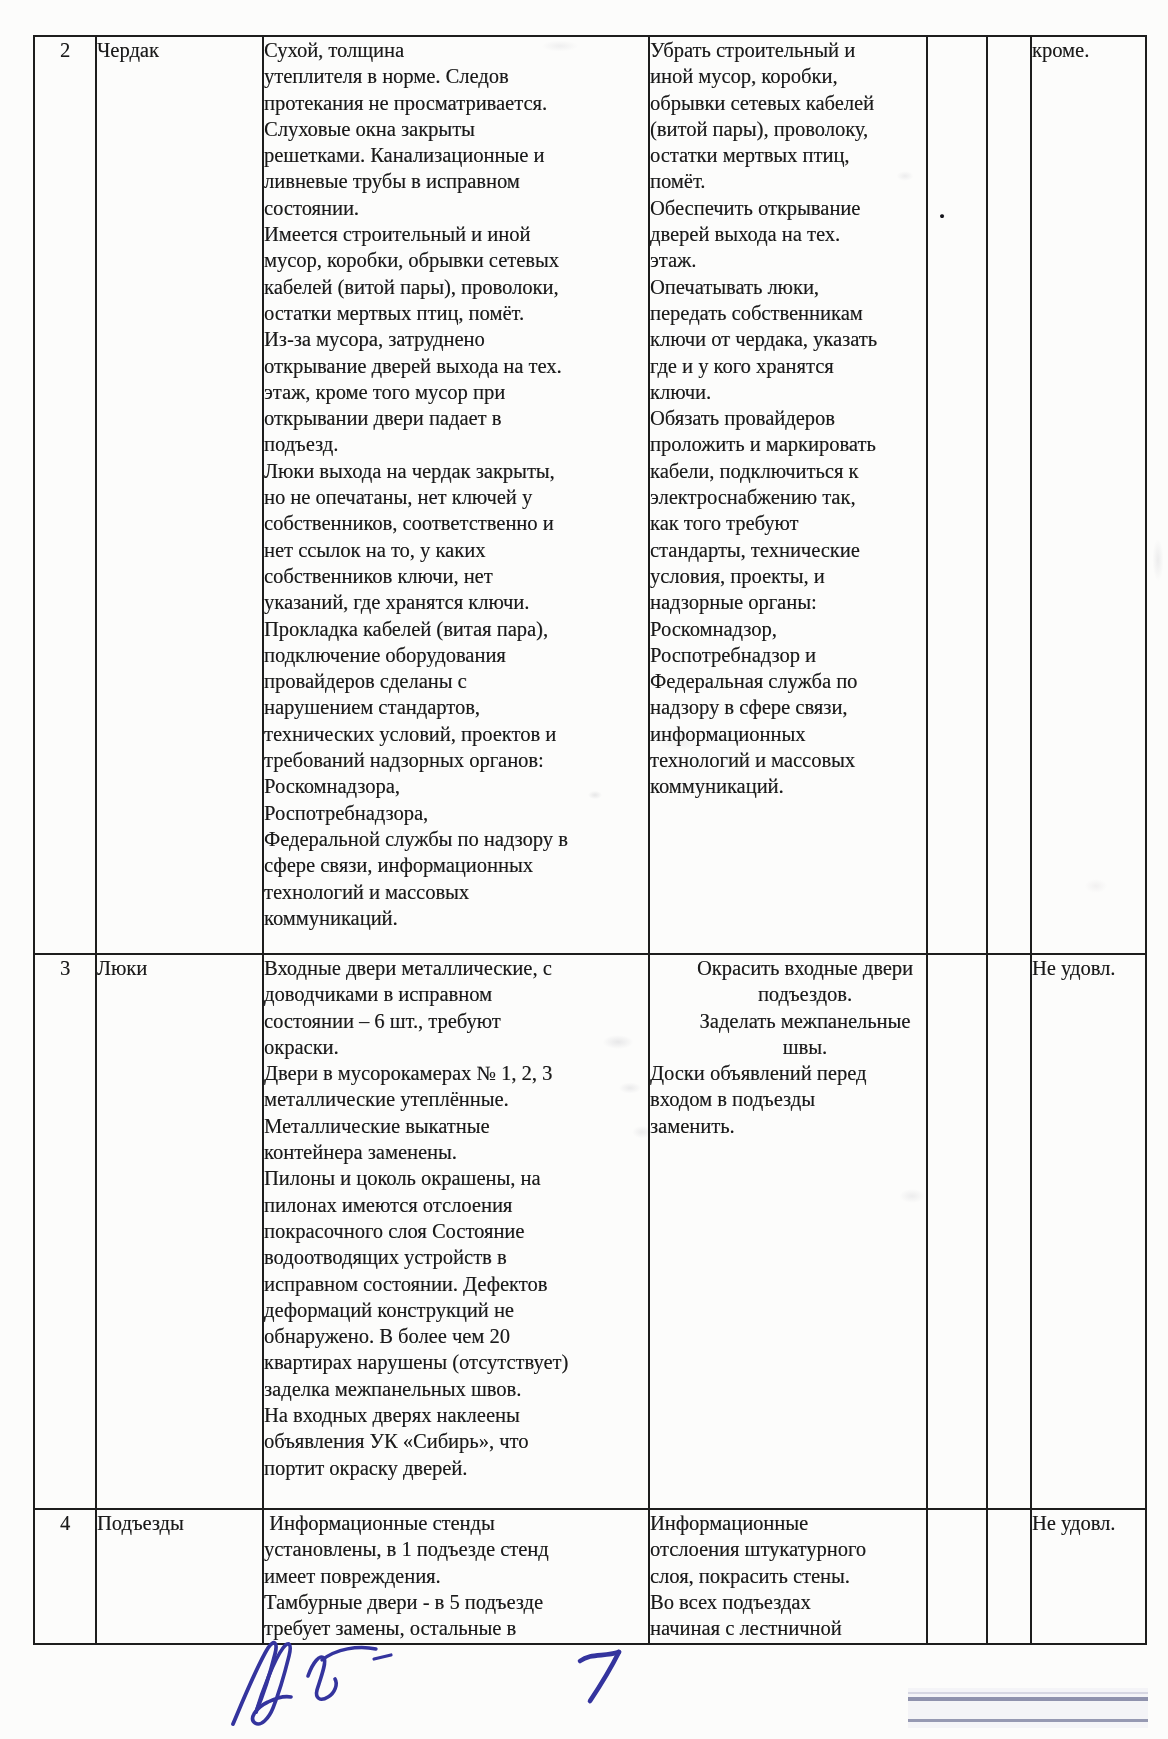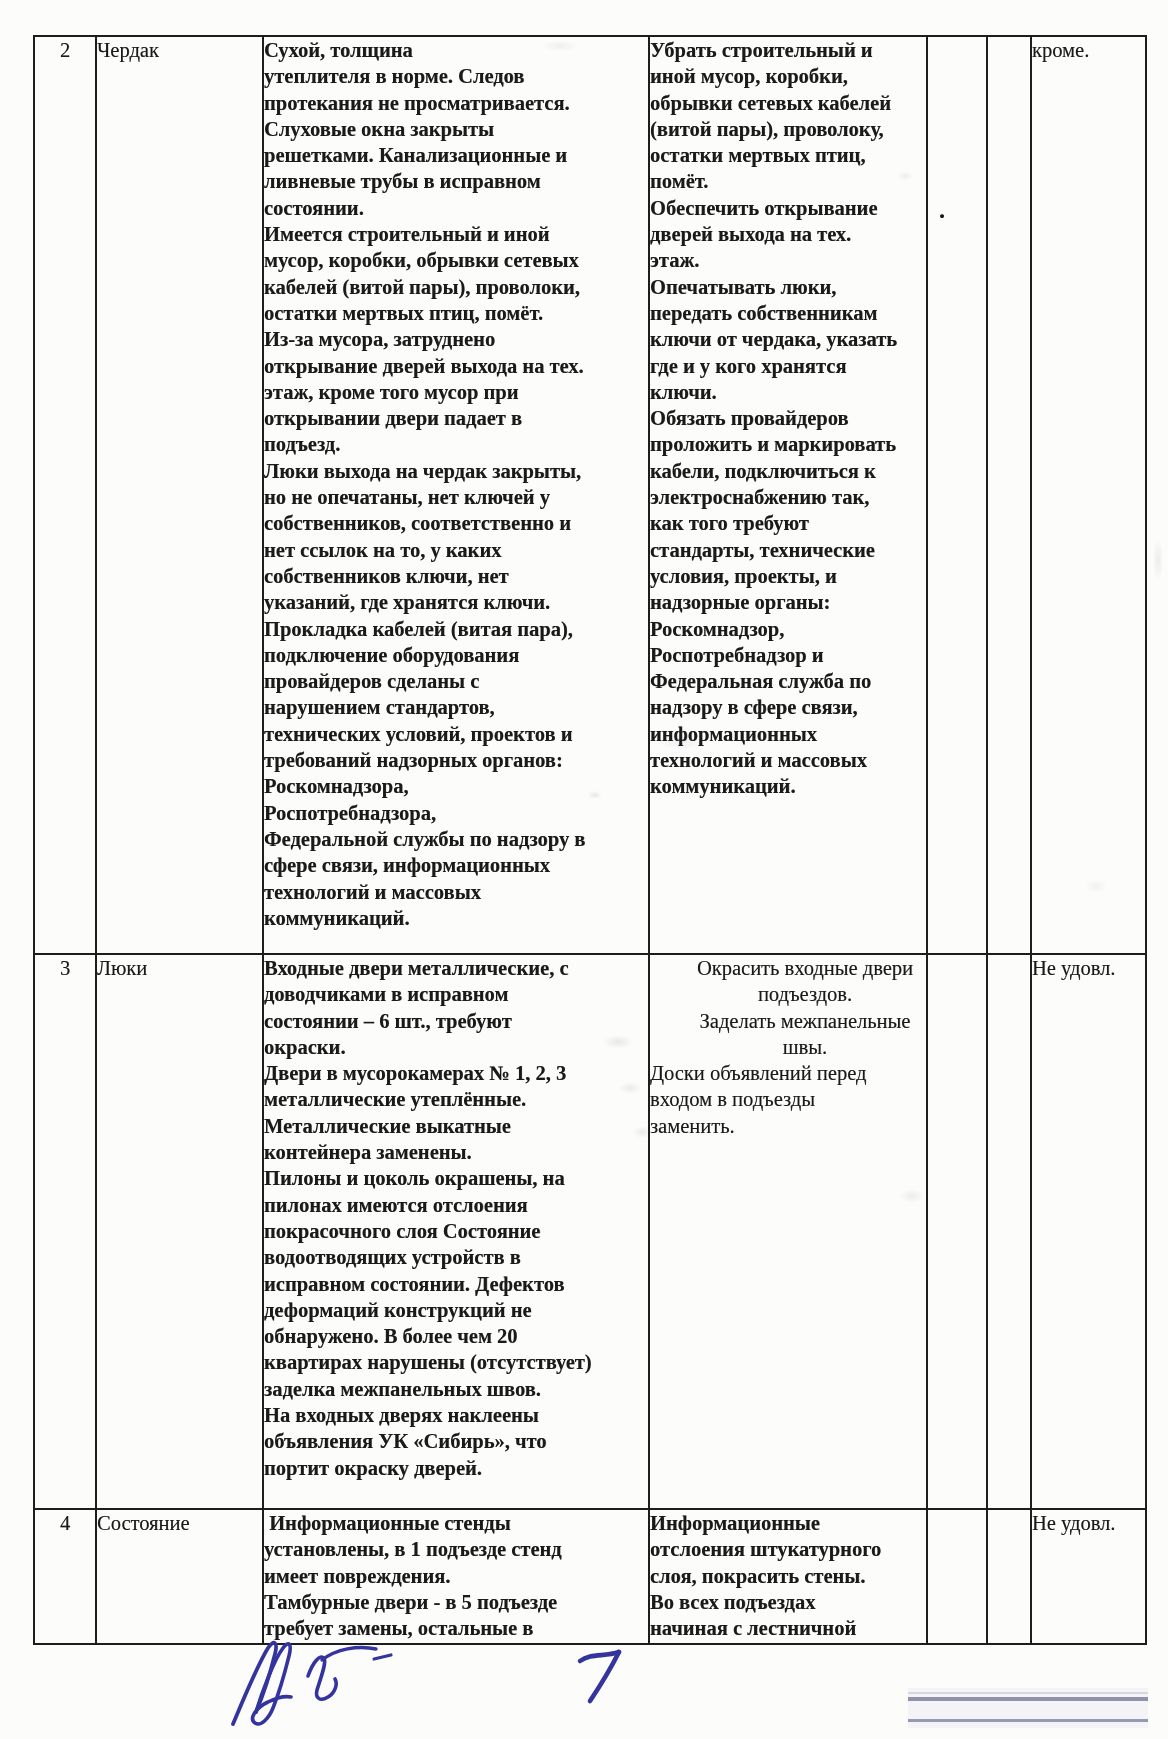--- a/index.html
+++ b/index.html
@@ -30,21 +30,21 @@
     border-collapse:collapse;table-layout:fixed;
   }
   table.doc td{
     border:2px solid #1d1d1d;
     vertical-align:top;
     font-size:20.5px;line-height:26.3px;
     color:#1a1a1a;
     text-shadow:0.3px 0.3px 0.4px rgba(25,25,25,.45);
     padding:0;position:relative;
   }
-  .pre{white-space:pre-line;font-weight:bold;}
+  .pre{white-space:pre-line;}
   td.c-num{text-align:center;padding-top:4px;}
   td.c-name{padding:4px 4px 0 12px;}
   td.c-desc{padding:5px 6px 0 13px;}
   td.c-rec{padding:5px 5px 0 12px;}
   td.c-assess{padding:6px 2px 0 10px;}
   .rec-centered{white-space:pre-line;text-align:center;padding:0 4px;margin-left:34px;}
   .rec-left{white-space:pre-line;text-align:left;}
   .dot-mark{
     position:absolute;left:11px;top:160px;
     font-size:24px;font-weight:bold;color:#15151c;
@@ -188,21 +188,21 @@
 заменить.</div>
       </td>
       <td></td>
       <td></td>
       <td class="c-assess">
             <div>Не удовл.</div>
           </td>
     </tr>
     <tr style="height:135px">
       <td class="c-num"><span>4</span></td>
-      <td class="c-name"><span>Состояние</span></td>
+      <td class="c-name"><span>Подъезды</span></td>
       <td class="c-desc">
             <div class="pre">&nbsp;Информационные стенды
 установлены, в 1 подъезде стенд
 имеет повреждения.
 Тамбурные двери - в 5 подъезде
 требует замены, остальные в</div>
           </td>
       <td class="c-rec">
             <div class="pre">Информационные
 отслоения штукатурного

